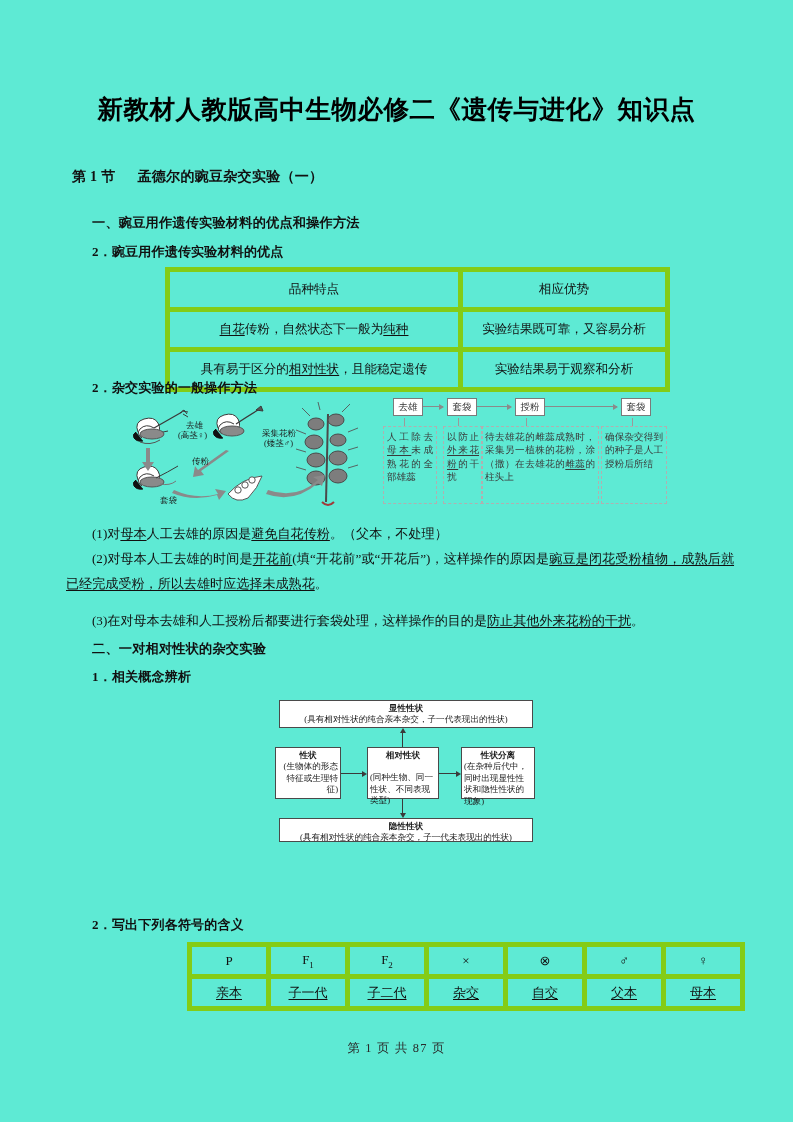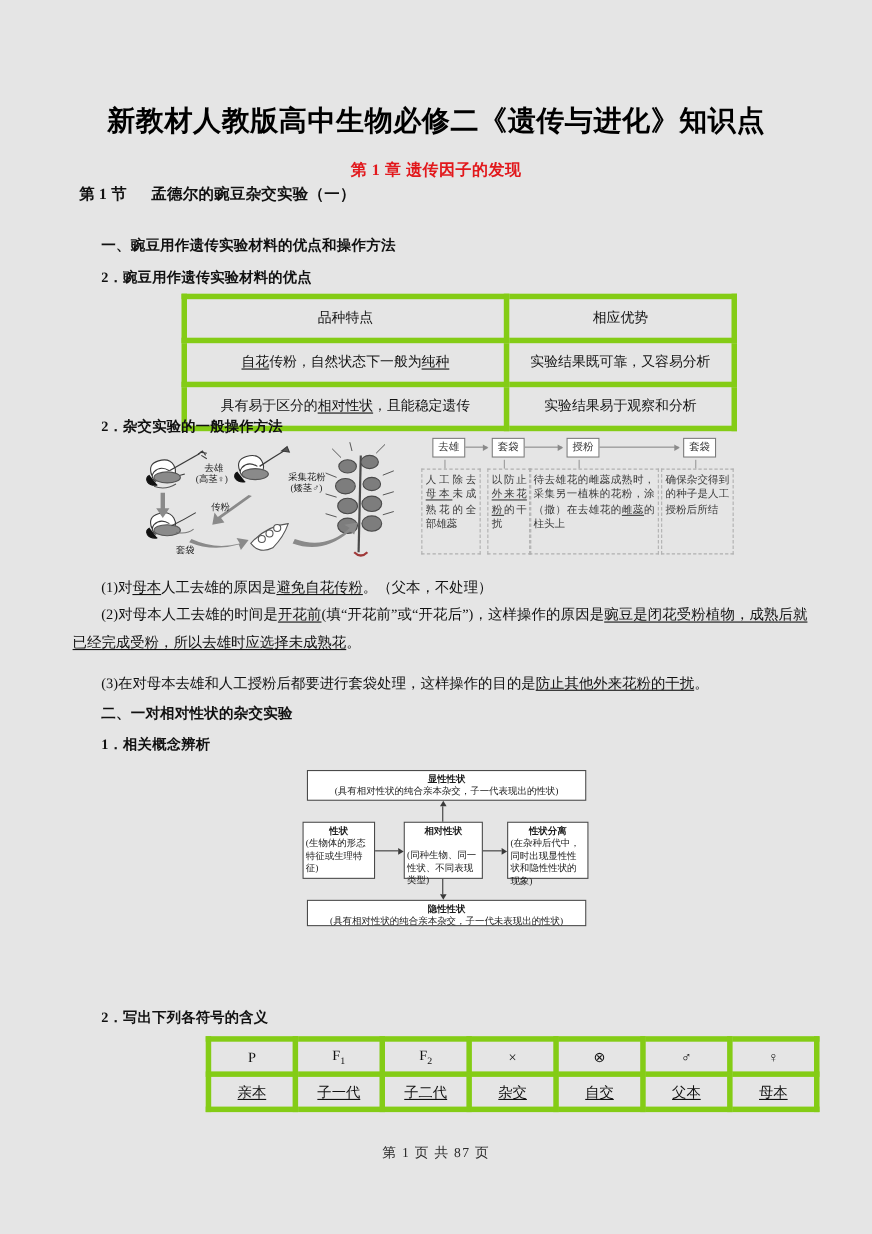--- a/index.html
+++ b/index.html
@@ -8,21 +8,21 @@
     background: #ffffff;
   }
   body {
     font-family: "Liberation Serif", "DejaVu Serif", serif;
     color: #1a1a1a;
   }
   .page {
     position: relative;
     width: 793px;
     height: 1122px;
-    background: #e5e5e5;
+    background: #5eead4;
     overflow: hidden;
     box-sizing: border-box;
   }
 
   
   .doc-title {
     position: absolute;
     top: 92px;
     left: 0;
     width: 793px;
@@ -269,21 +269,20 @@
     letter-spacing: 1.2px;
   }
 </style>
 </head>
 <body>
 
 <div class="page">
 
   <div class="doc-title">新教材人教版高中生物必修二《遗传与进化》知识点</div>
 
-  <div class="chapter-title">第 1 章   遗传因子的发现</div>
 
   <div class="section-title">
     <span>第 1 节</span><span class="gap"></span><span>孟德尔的豌豆杂交实验（一）</span>
   </div>
 
   <div class="h-major" style="top:214px;">一、豌豆用作遗传实验材料的优点和操作方法</div>
   <div class="h-minor" style="top:243px;">2．豌豆用作遗传实验材料的优点</div>
 
   <table class="tbl" id="advantage-table">
     <tbody>
@@ -429,21 +428,21 @@
       <span class="cd">(具有相对性状的纯合亲本杂交，子一代表现出的性状)</span>
     </div>
 
     <div class="cbox wide" style="left:6px;top:118px;width:254px;height:24px;">
       <span class="ct">隐性性状</span>
       <span class="cd">(具有相对性状的纯合亲本杂交，子一代未表现出的性状)</span>
     </div>
 
     <div class="cbox" style="left:2px;top:47px;width:66px;height:52px;">
       <span class="ct">性状</span>
-      <span class="cd" style="text-align:left;">(生物体的形态特征或生理特征)</span>
+      <span class="cd" style="text-align:right;">(生物体的形态特征或生理特征)</span>
     </div>
 
     <div class="cbox" style="left:94px;top:47px;width:72px;height:52px;">
       <span class="ct">相对性状</span>
       <span class="cd" style="text-align:left;margin-top:11px;">(同种生物、同一性状、不同表现类型)</span>
     </div>
 
     <div class="cbox" style="left:188px;top:47px;width:74px;height:52px;">
       <span class="ct">性状分离</span>
       <span class="cd" style="text-align:left;">(在杂种后代中，同时出现显性性状和隐性性状的现象)</span>

